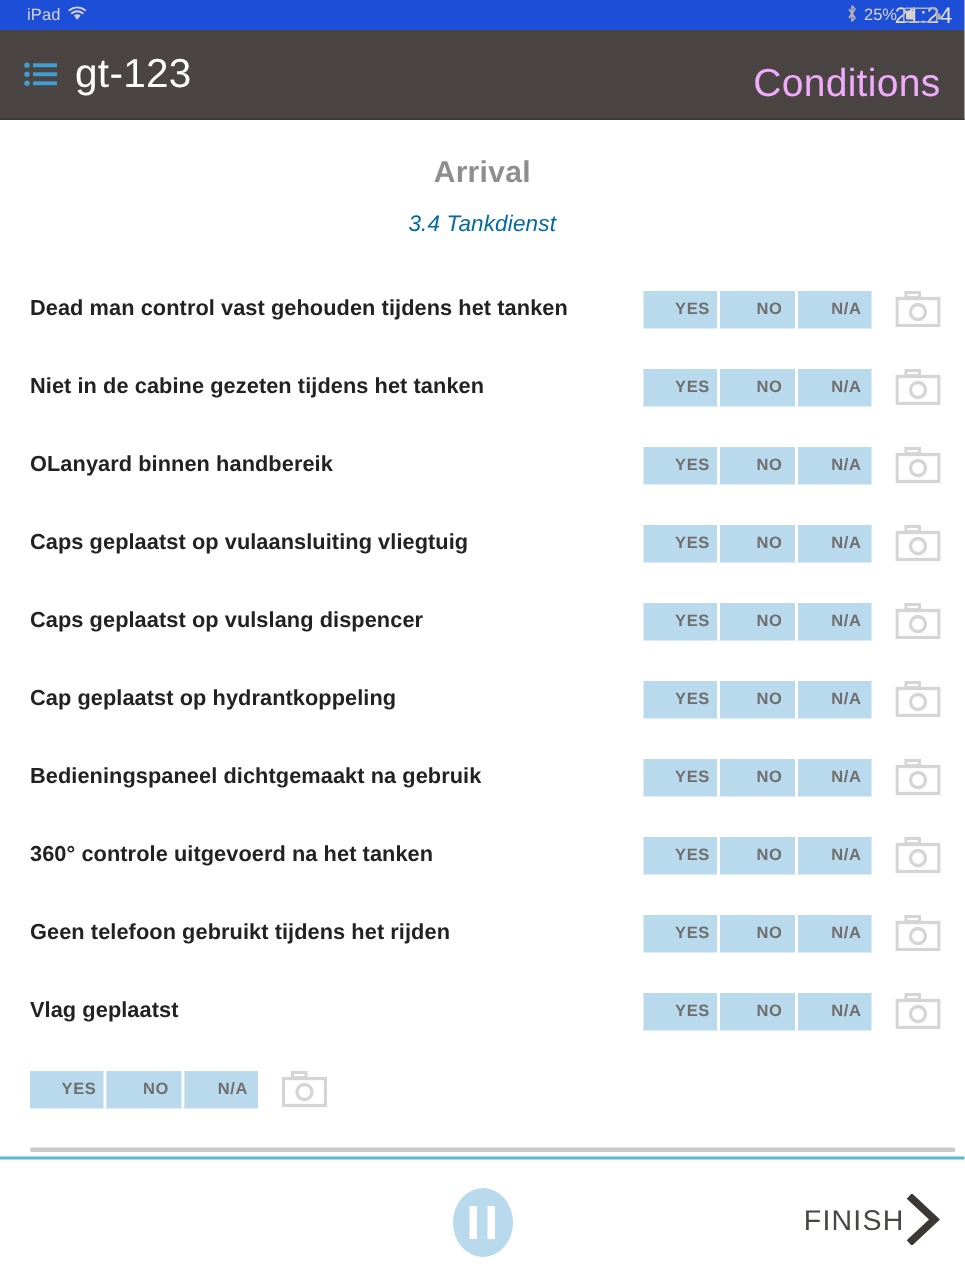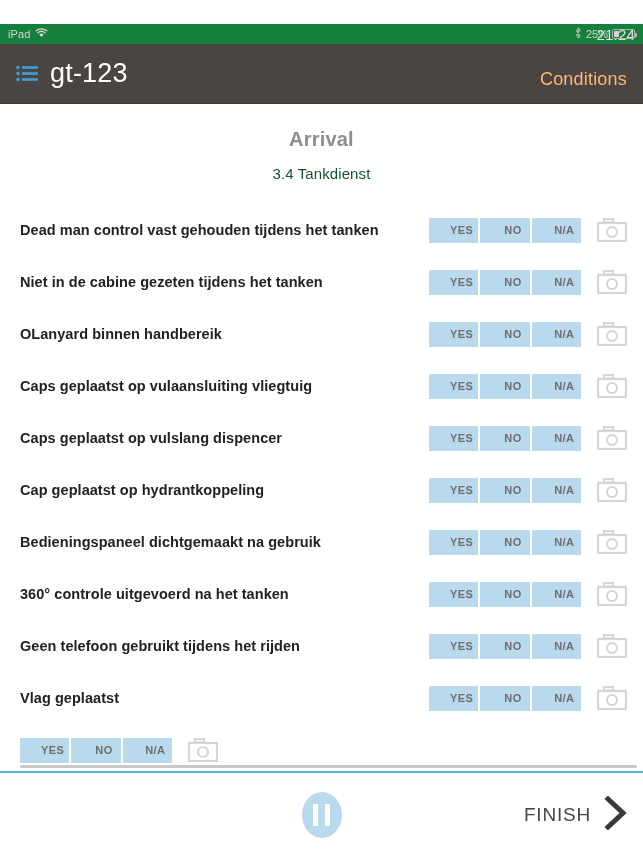--- a/index.html
+++ b/index.html
@@ -18,27 +18,26 @@
     width: 643px;
     height: 857px;
     display: flex;
     flex-direction: column;
     background: #ffffff;
   }
 
   
   .statusbar {
     height: 20px;
-    background: #15803d;
-    display: flex;
-    align-items: center;
-    padding: 0 8px;
+    background: #1d4ed8;
+    display: flex;
+    align-items: center;
+    padding: 0 18px;
     flex: 0 0 auto;
     position: relative;
-    margin-top: 24px;
   }
   .sb-left {
     display: flex;
     align-items: center;
     gap: 5px;
     font-size: 11px;
     color: #d8d4d2;
     letter-spacing: 0.1px;
   }
   .sb-center {
@@ -109,22 +108,22 @@
     cursor: pointer;
   }
   .nav-title {
     font-size: 27px;
     color: #ffffff;
     font-weight: 400;
     letter-spacing: 0.2px;
   }
   .nav-right {
     margin-left: auto;
-    font-size: 18px;
-    color: #fdba74;
+    font-size: 26px;
+    color: #f0abfc;
     font-weight: 400;
     letter-spacing: 0.2px;
     margin-top: 11px;
   }
 
   
   .content {
     flex: 1 1 auto;
     position: relative;
     overflow: hidden;
@@ -136,22 +135,23 @@
   }
   .form-title {
     font-size: 20px;
     font-weight: bold;
     color: #8e8e8e;
     letter-spacing: 0.2px;
   }
   .form-sub {
     margin-top: 14px;
     font-size: 15px;
-    color: #14532d;
+    color: #0369a1;
     letter-spacing: 0.1px;
+    font-style: italic;
   }
 
   .qlist {
     margin-top: 22px;
     font-weight: bold;
   }
   .qrow {
     height: 52px;
     display: flex;
     align-items: center;
@@ -239,21 +239,20 @@
     display: block;
     width: 5px;
     height: 22px;
     background: #ffffff;
   }
   .finish {
     margin-left: auto;
     margin-right: 14px;
     display: flex;
     align-items: center;
-    gap: 12px;
     cursor: pointer;
   }
   .finish-label {
     font-size: 19px;
     color: #4a4543;
     letter-spacing: 0.8px;
   }
   .chev { display: block; }
 </style>
 </head>

